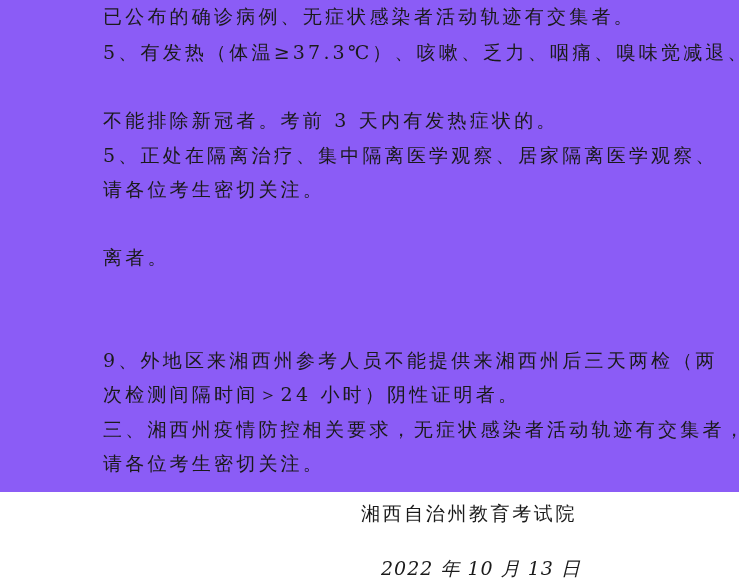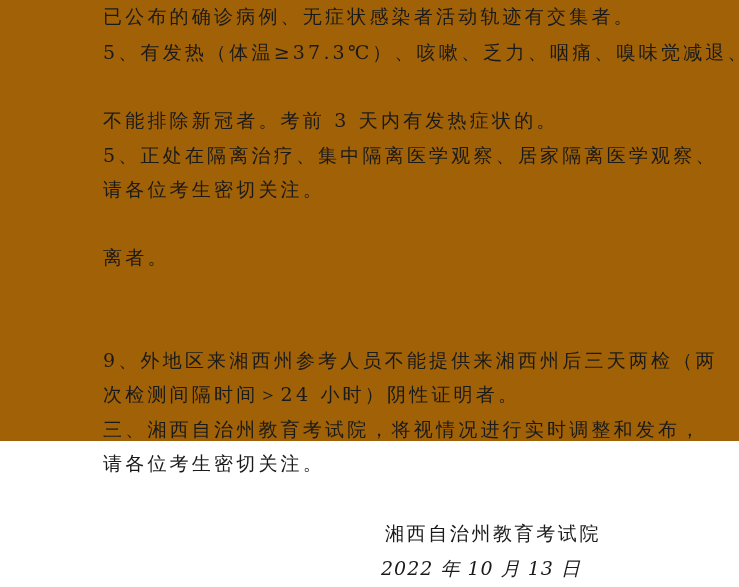--- a/index.html
+++ b/index.html
@@ -1,32 +1,32 @@
 <!DOCTYPE html>
 <html><head>
 <meta charset="utf-8">
 <style>
   html, body { margin:0; padding:0; background:#ffffff; }
   body { width:739px; height:587px; position:relative; overflow:hidden;
          font-family:"DejaVu Serif","Liberation Serif",serif; color:#1a1a1a; }
-  .page { position:absolute; left:0; top:0; width:739px; height:441px; background:#a16207; }
+  .page { position:absolute; left:0; top:0; width:739px; height:492px; background:#8b5cf6; }
   .line { position:absolute; left:103px; width:560px; font-size:19px; line-height:24px;
           letter-spacing:3.2px; white-space:nowrap; }
   .sig { position:absolute; font-size:19px; line-height:24px; white-space:nowrap; letter-spacing:2.6px; }
 </style>
 </head>
 <body>
 
 <div class="page">
   <div class="line" style="top:4px">已公布的确诊病例、无症状感染者活动轨迹有交集者。</div>
   <div class="line" style="top:40px">5、有发热（体温≥37.3℃）、咳嗽、乏力、咽痛、嗅味觉减退、</div>
   <div class="line" style="top:108px">不能排除新冠者。考前 3 天内有发热症状的。</div>
   <div class="line" style="top:143px">5、正处在隔离治疗、集中隔离医学观察、居家隔离医学观察、</div>
   <div class="line" style="top:177px">请各位考生密切关注。</div>
   <div class="line" style="top:245px">离者。</div>
   <div class="line" style="top:348px">9、外地区来湘西州参考人员不能提供来湘西州后三天两检（两</div>
   <div class="line" style="top:382px">次检测间隔时间＞24 小时）阴性证明者。</div>
-  <div class="line" style="top:417px">三、湘西自治州教育考试院，将视情况进行实时调整和发布，</div>
+  <div class="line" style="top:417px">三、湘西州疫情防控相关要求，无症状感染者活动轨迹有交集者，</div>
   <div class="line" style="top:451px">请各位考生密切关注。</div>
 
-  <div class="sig" style="left:361px; top:521px;margin-left:24px;">湘西自治州教育考试院</div>
+  <div class="sig" style="left:361px; top:501px;">湘西自治州教育考试院</div>
   <div class="sig" style="left:381px; top:556px; letter-spacing:1px;font-style:italic;">2022 年 10 月 13 日</div>
 </div>
 
 </body></html>

